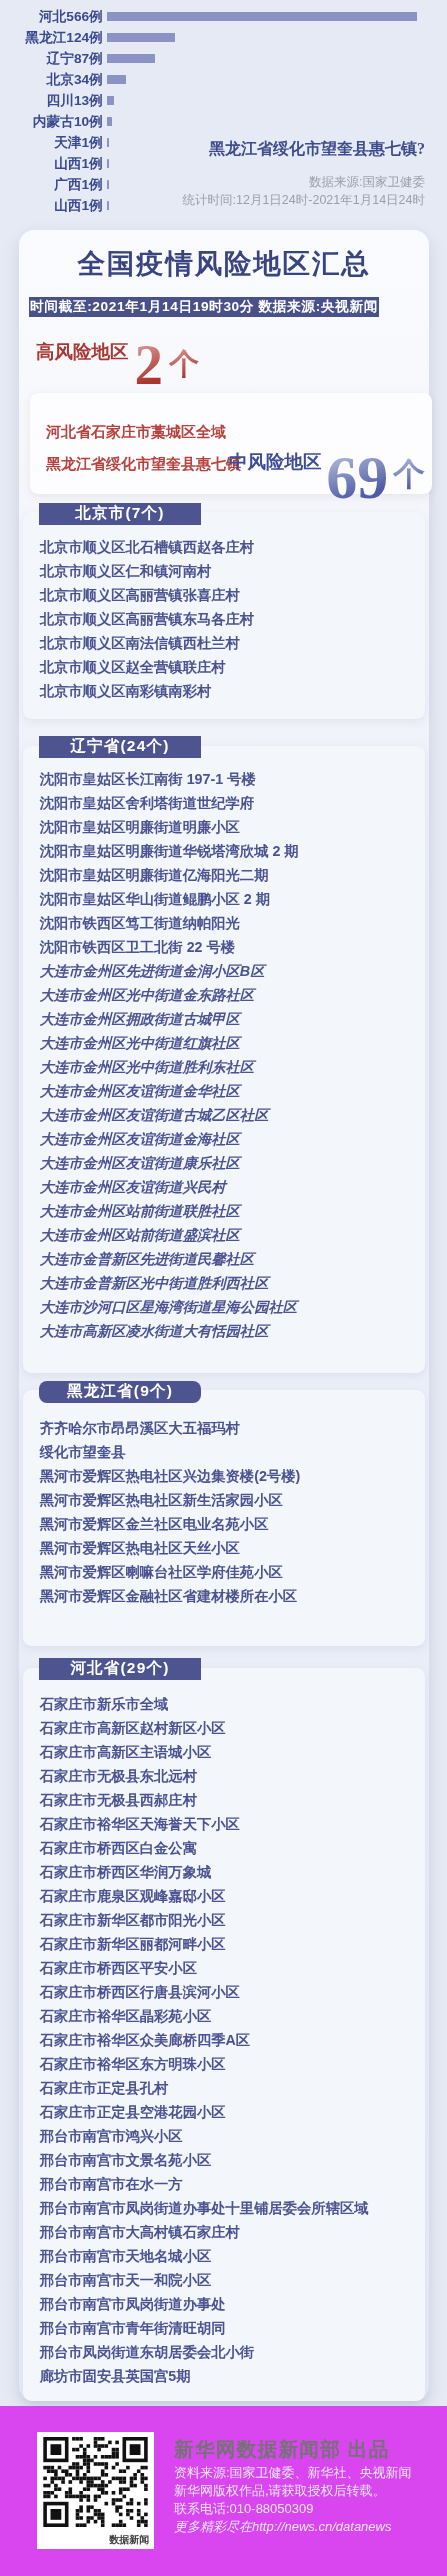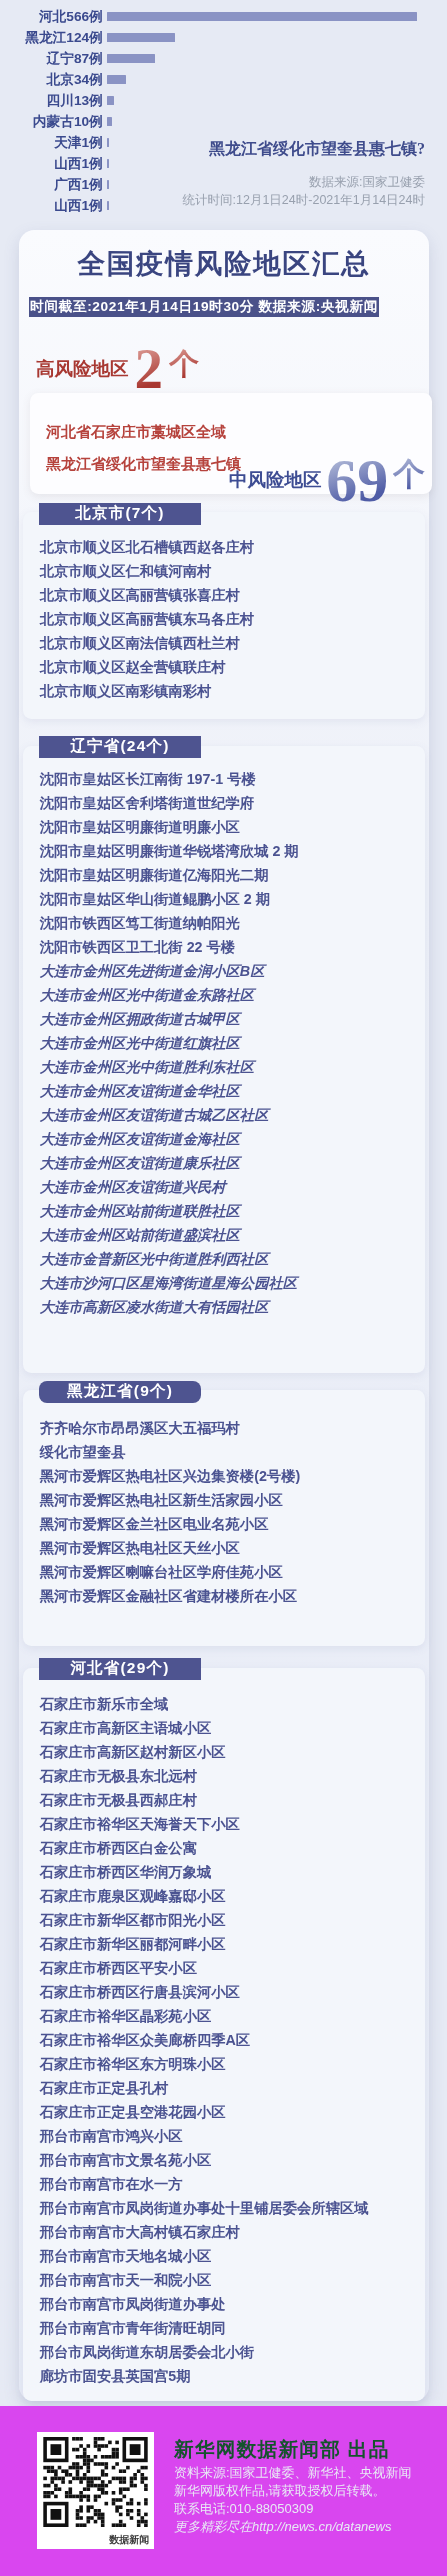--- a/index.html
+++ b/index.html
@@ -22,21 +22,21 @@
   .main-card{position:absolute;left:19px;top:230px;width:410px;height:2171px;
     border-radius:15.5px;background:linear-gradient(180deg,#fafbfe 0%,#edf0f8 30%,#e7ebf6 100%);
     box-shadow:0 6px 15.5px rgba(90,100,150,.18);z-index:0;}
   .main-title{position:absolute;left:19px;top:246px;width:410px;text-align:center;
     font-size:27.5px;font-weight:700;color:#3a4580;letter-spacing:1.8px;z-index:3;}
   .info-bar{position:absolute;left:29px;top:297px;width:350px;height:20px;background:#4a5189;
     color:#fff;font-size:13.7px;font-weight:700;display:flex;align-items:center;
     justify-content:center;letter-spacing:0.6px;z-index:3;white-space:nowrap;}
 
   
-  .risk-row{position:absolute;display:flex;align-items:center;z-index:5;}
+  .risk-row{position:absolute;display:flex;align-items:flex-start;z-index:5;}
   .risk-high{left:36px;top:339px;height:61px;gap:6px;}
   .risk-mid{right:23px;top:449px;height:63px;gap:4.8px;}
   .risk-label{font-family:"Liberation Serif","DejaVu Serif",serif;font-weight:700;
     font-size:18.5px;margin-bottom:3px;white-space:nowrap;}
   .risk-high .risk-label{color:#a83832;}
   .risk-mid  .risk-label{color:#3d4c93;}
   .risk-count{font-family:"Liberation Serif","DejaVu Serif",serif;font-weight:700;line-height:.92;}
   .risk-high .risk-count{font-size:57px;color:#b5423c;}
   .risk-mid  .risk-count{font-size:62px;color:#5c68ab;}
   .risk-unit{font-family:"Liberation Serif","DejaVu Serif",serif;font-weight:700;
@@ -73,21 +73,21 @@
   #hdr-1{top:736px;} #card-1{top:746px;height:627px;padding-top:21.5px;}
   #hdr-2{top:1381px;border-radius:8px;} #card-2{top:1390px;height:256px;padding-top:26px;}
   #hdr-3{top:1658px;} #card-3{top:1668px;height:733px;padding-top:24.5px;}
 
   
   .footer{position:absolute;left:0;top:2406px;width:448px;height:170px;background:#d946ef;z-index:6;}
   .qr-box{position:absolute;left:37px;top:26px;width:117px;height:117px;background:#fff;}
   .qr-box svg{position:absolute;left:6px;top:4.8px;}
   .qr-caption{position:absolute;right:4.8px;bottom:2.4px;font-size:10px;font-weight:700;color:#3c3c3c;}
   .producer{position:absolute;left:174px;top:2436px;font-size:19.7px;font-weight:700;
-    color:#14532d;letter-spacing:1.2px;white-space:nowrap;z-index:7;}
+    color:#737373;letter-spacing:1.2px;white-space:nowrap;z-index:7;}
   .footer-lines{position:absolute;left:174px;top:2464px;z-index:7;}
   .footer-lines .item{height:18px;display:flex;align-items:center;font-size:13px;
     color:#e8eaf5;white-space:nowrap;}
   .footer-lines .item:last-child{font-style:italic;}
 </style>
 </head>
 <body>
 
 <div class="chart">
     <div class="chart-row">
@@ -189,20 +189,21 @@
       <div class="item">大连市金州区拥政街道古城甲区</div>
       <div class="item">大连市金州区光中街道红旗社区</div>
       <div class="item">大连市金州区光中街道胜利东社区</div>
       <div class="item">大连市金州区友谊街道金华社区</div>
       <div class="item">大连市金州区友谊街道古城乙区社区</div>
       <div class="item">大连市金州区友谊街道金海社区</div>
       <div class="item">大连市金州区友谊街道康乐社区</div>
       <div class="item">大连市金州区友谊街道兴民村</div>
       <div class="item">大连市金州区站前街道联胜社区</div>
       <div class="item">大连市金州区站前街道盛滨社区</div>
+      <div class="item">大连市金普新区先进街道民馨社区</div>
       <div class="item">大连市金普新区光中街道胜利西社区</div>
       <div class="item">大连市沙河口区星海湾街道星海公园社区</div>
       <div class="item">大连市高新区凌水街道大有恬园社区</div>
     </div>
   </div>
 
 <div class="prov-header" id="hdr-2">黑龙江省(9个)</div>
 <div class="prov-card" id="card-2">
     <div class="group">
       <div class="item">齐齐哈尔市昂昂溪区大五福玛村</div>
@@ -213,22 +214,22 @@
       <div class="item">黑河市爱辉区热电社区天丝小区</div>
       <div class="item">黑河市爱辉区喇嘛台社区学府佳苑小区</div>
       <div class="item">黑河市爱辉区金融社区省建材楼所在小区</div>
     </div>
   </div>
 
 <div class="prov-header" id="hdr-3">河北省(29个)</div>
 <div class="prov-card" id="card-3">
     <div class="group">
       <div class="item">石家庄市新乐市全域</div>
+      <div class="item">石家庄市高新区赵村新区小区</div>
       <div class="item">石家庄市高新区主语城小区</div>
-      <div class="item">石家庄市高新区赵村新区小区</div>
       <div class="item">石家庄市无极县东北远村</div>
       <div class="item">石家庄市无极县西郝庄村</div>
       <div class="item">石家庄市裕华区天海誉天下小区</div>
       <div class="item">石家庄市桥西区白金公寓</div>
       <div class="item">石家庄市桥西区华润万象城</div>
       <div class="item">石家庄市鹿泉区观峰嘉邸小区</div>
       <div class="item">石家庄市新华区都市阳光小区</div>
       <div class="item">石家庄市新华区丽都河畔小区</div>
       <div class="item">石家庄市桥西区平安小区</div>
       <div class="item">石家庄市桥西区行唐县滨河小区</div>

